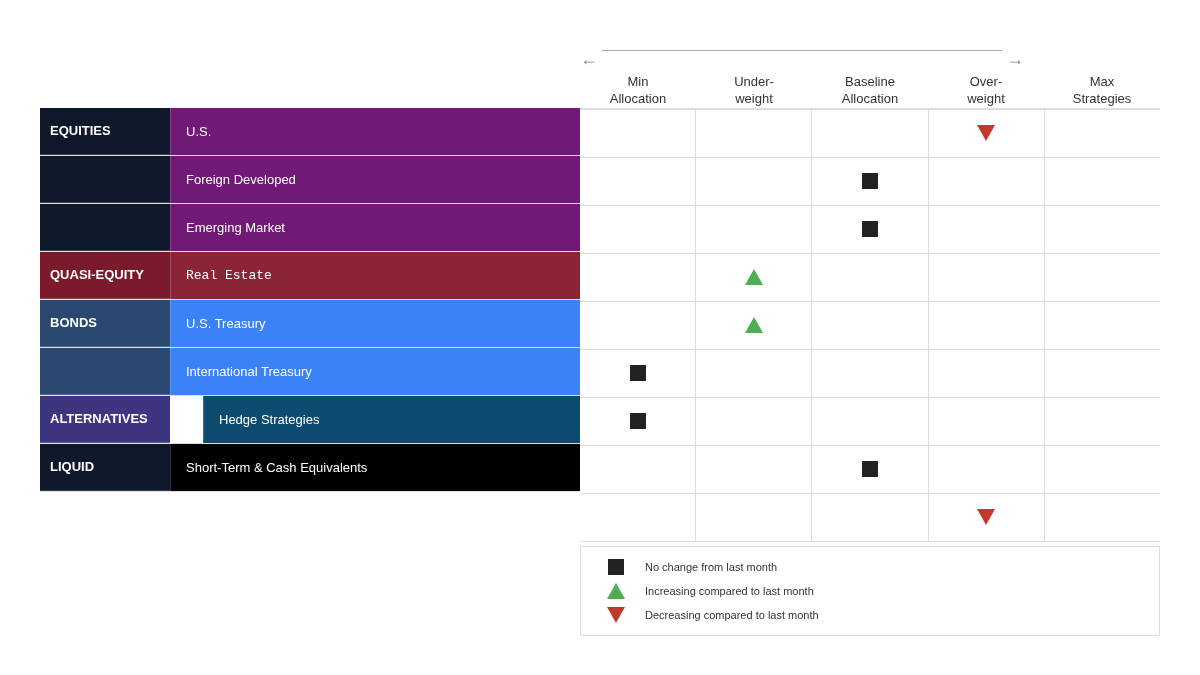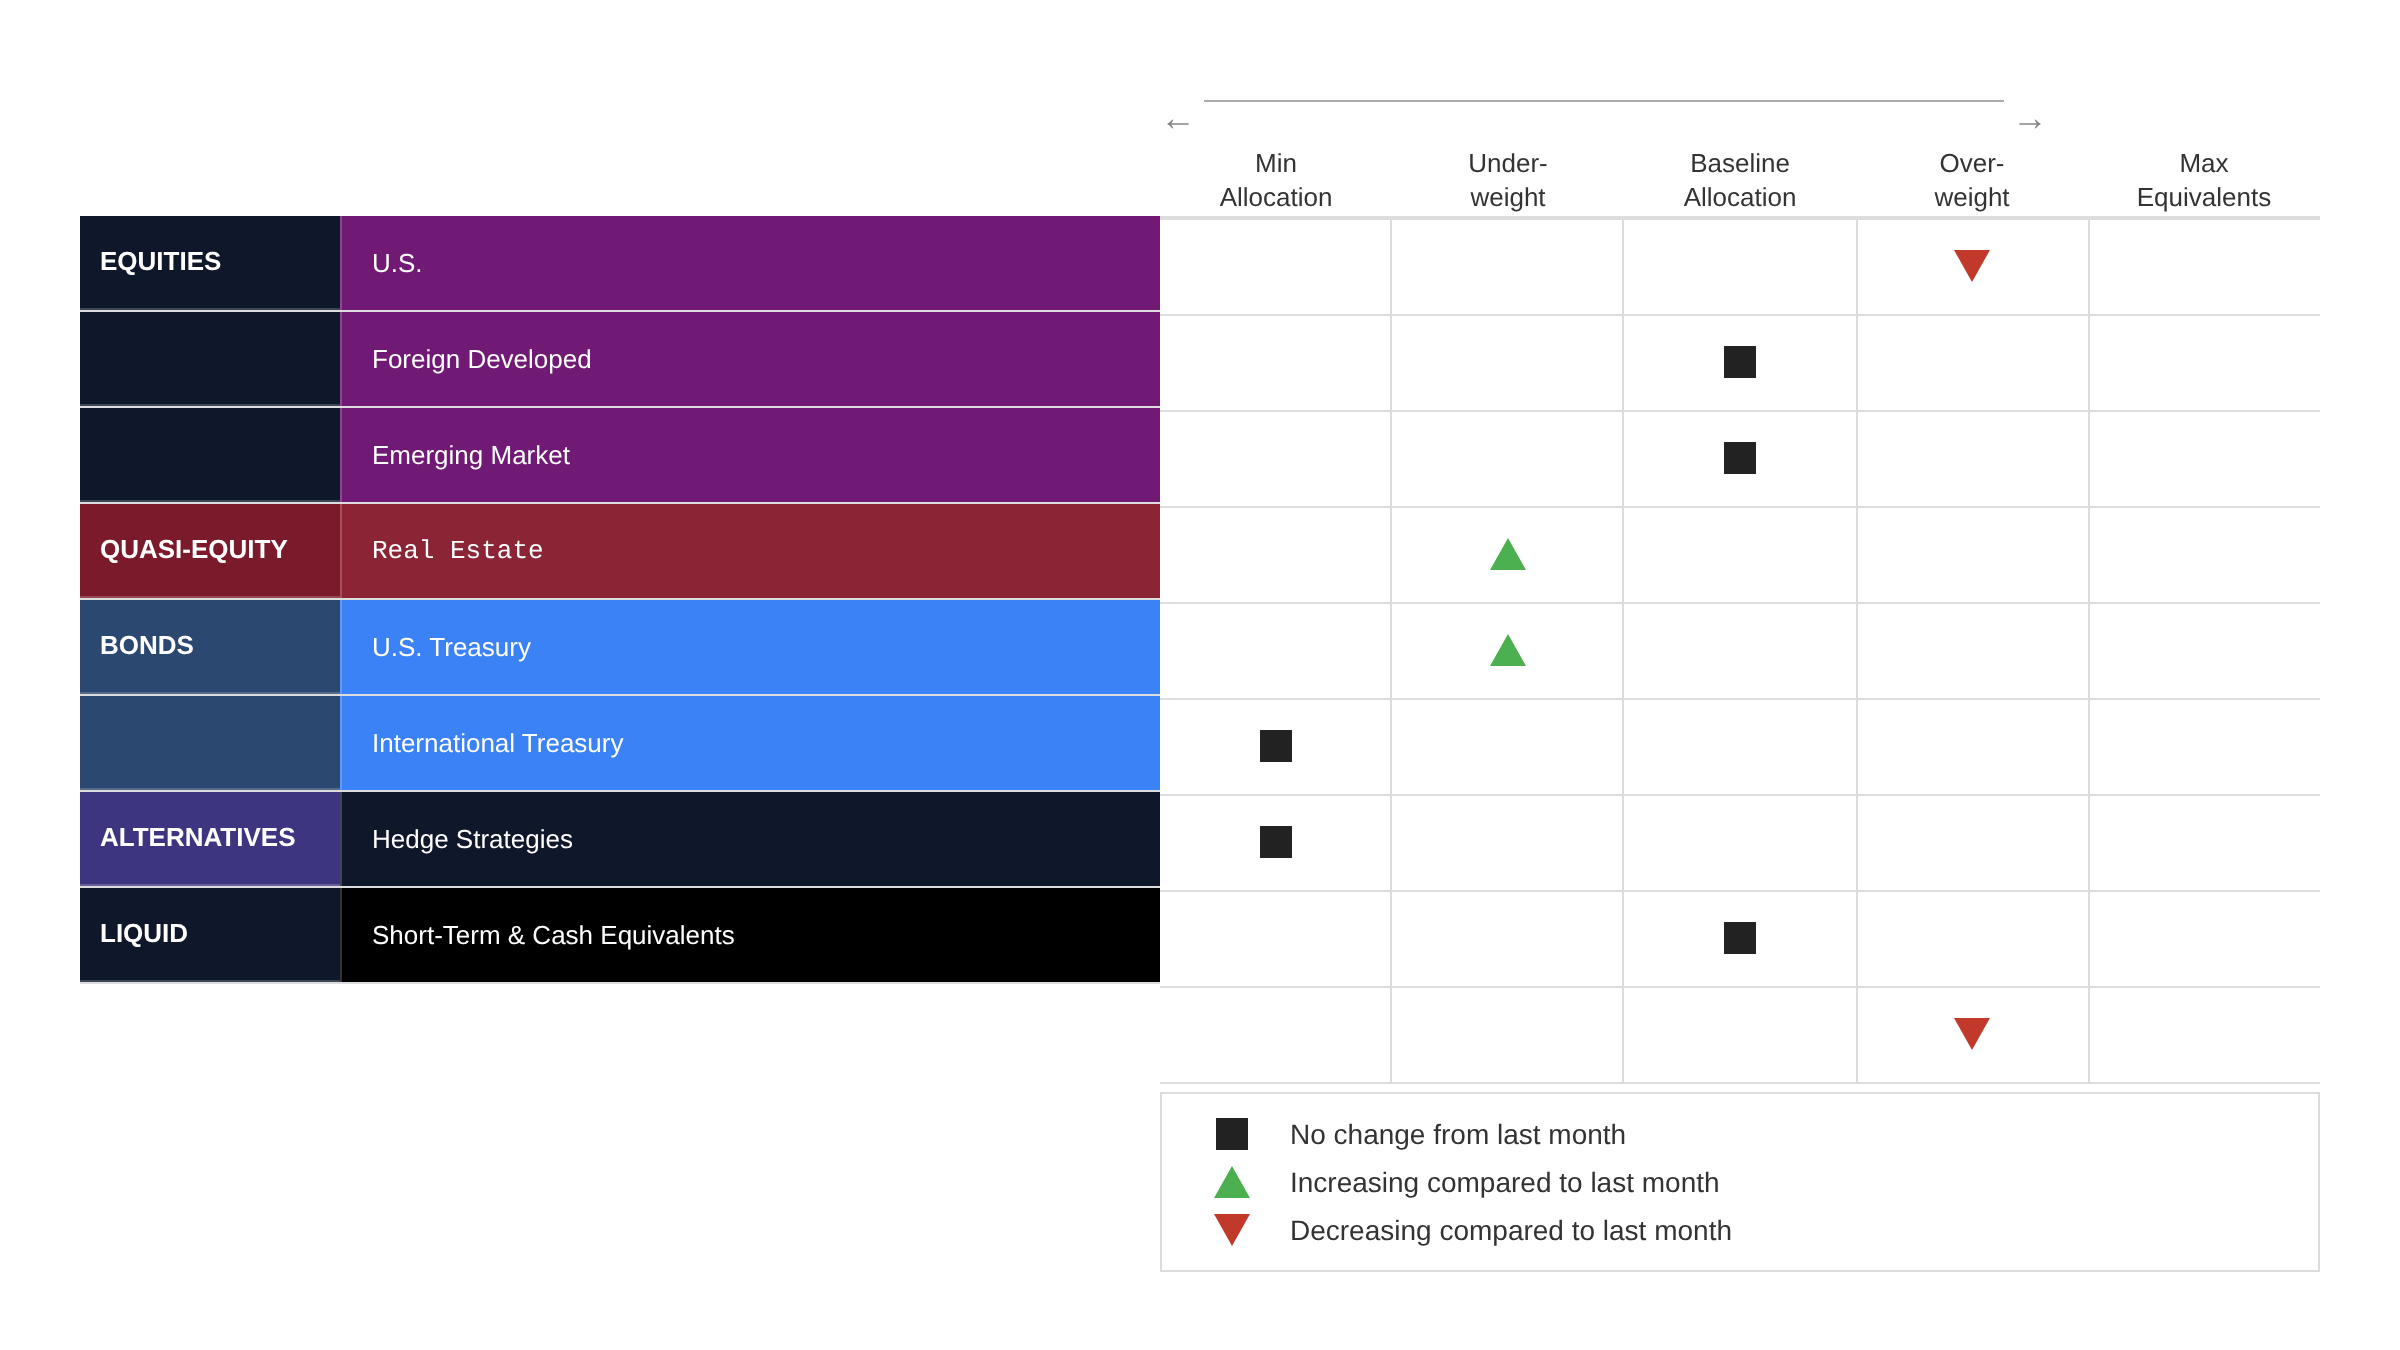--- a/index.html
+++ b/index.html
@@ -104,21 +104,21 @@
       border-right: none;
     }
     
     .equities-cat { background-color: #0f172a; }
     .equities-sub { background-color: #701a75; }
     .quasi-cat { background-color: #7b1a2a; }
     .quasi-sub { background-color: #8b2535; font-family: Liberation Mono, monospace; }
     .bonds-cat { background-color: #2a4870; }
     .bonds-sub { background-color: #3b82f6; }
     .alts-cat { background-color: #3d3580; }
-    .alts-sub { background-color: #0f172a; }
+    .alts-sub { background-color: #0c4a6e; margin-left: 33px; }
     .liquid-cat { background-color: #0f172a; }
     .liquid-sub { background-color: #000000; }
 
     
     .symbol-square {
       width: 16px;
       height: 16px;
       background: #222;
       display: inline-block;
     }
@@ -138,21 +138,21 @@
       border-top: 16px solid #c0392b;
       display: inline-block;
     }
 
     
     .legend {
       margin-top: 4px;
       margin-left: 540px;
       border: 1px solid #ddd;
       padding: 12px 20px;
-      font-size: 14px;
+      font-size: 11px;
       color: #333;
     }
     .legend-item {
       display: flex;
       align-items: center;
       margin-bottom: 8px;
       gap: 14px;
     }
     .legend-item:last-child { margin-bottom: 0; }
     .legend-symbol {
@@ -205,21 +205,21 @@
       <div class="col-headers">
         <div class="col-header" style="width:20%; white-space:pre-line;">Min
 Allocation</div>
         <div class="col-header" style="width:20%; white-space:pre-line;">Under-
 weight</div>
         <div class="col-header" style="width:20%; white-space:pre-line;">Baseline
 Allocation</div>
         <div class="col-header" style="width:20%; white-space:pre-line;">Over-
 weight</div>
         <div class="col-header" style="width:20%; white-space:pre-line;">Max
-Equivalents</div>
+Strategies</div>
       </div>
     </div>
   </div>
 
   <div class="table-wrapper" id="table-body">
   <div class="left-labels">
         <div class="row">
           <div class="category-cell equities-cat" style="border-bottom: 1px solid rgba(255, 255, 255, 0.2);">EQUITIES</div>
           <div class="sub-cell equities-sub">U.S.</div>
         </div>

